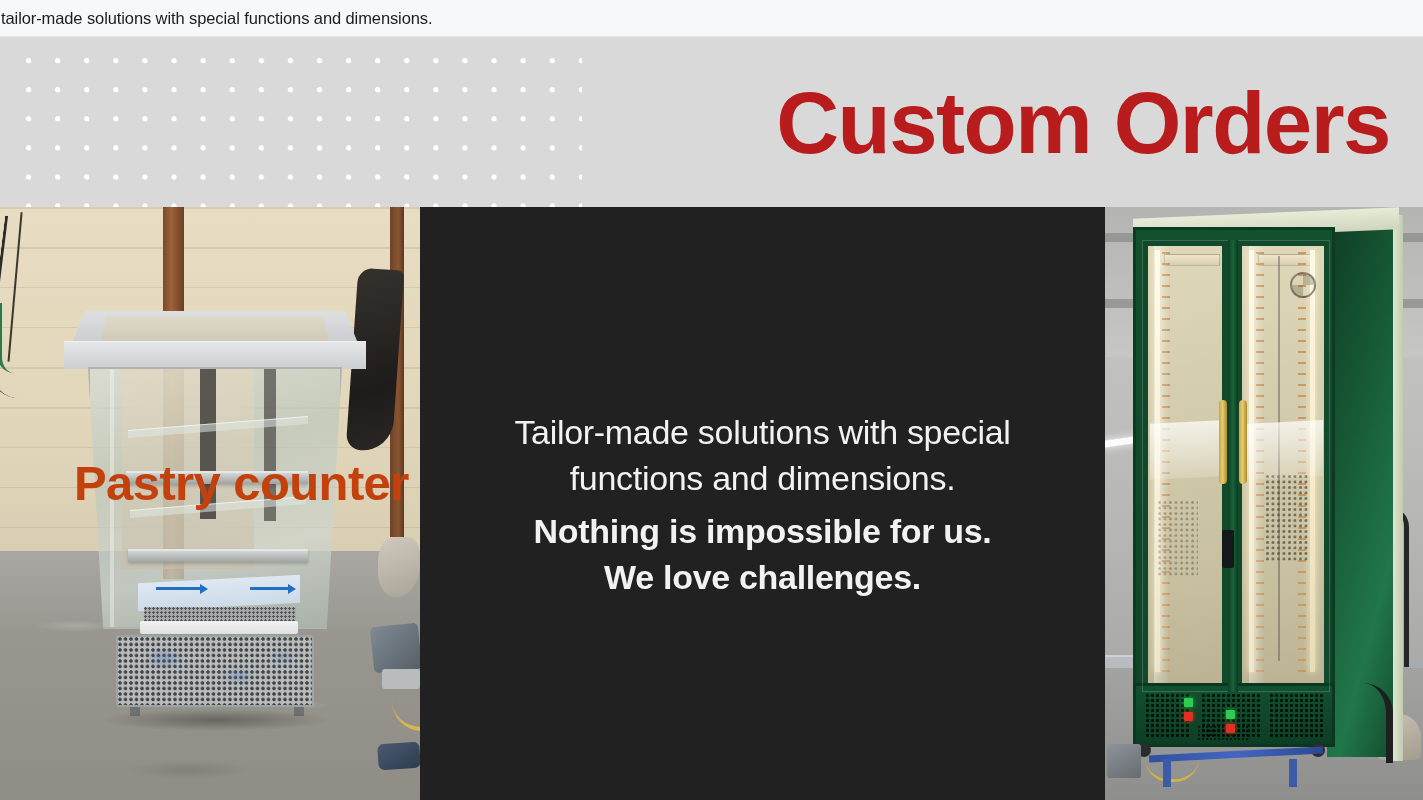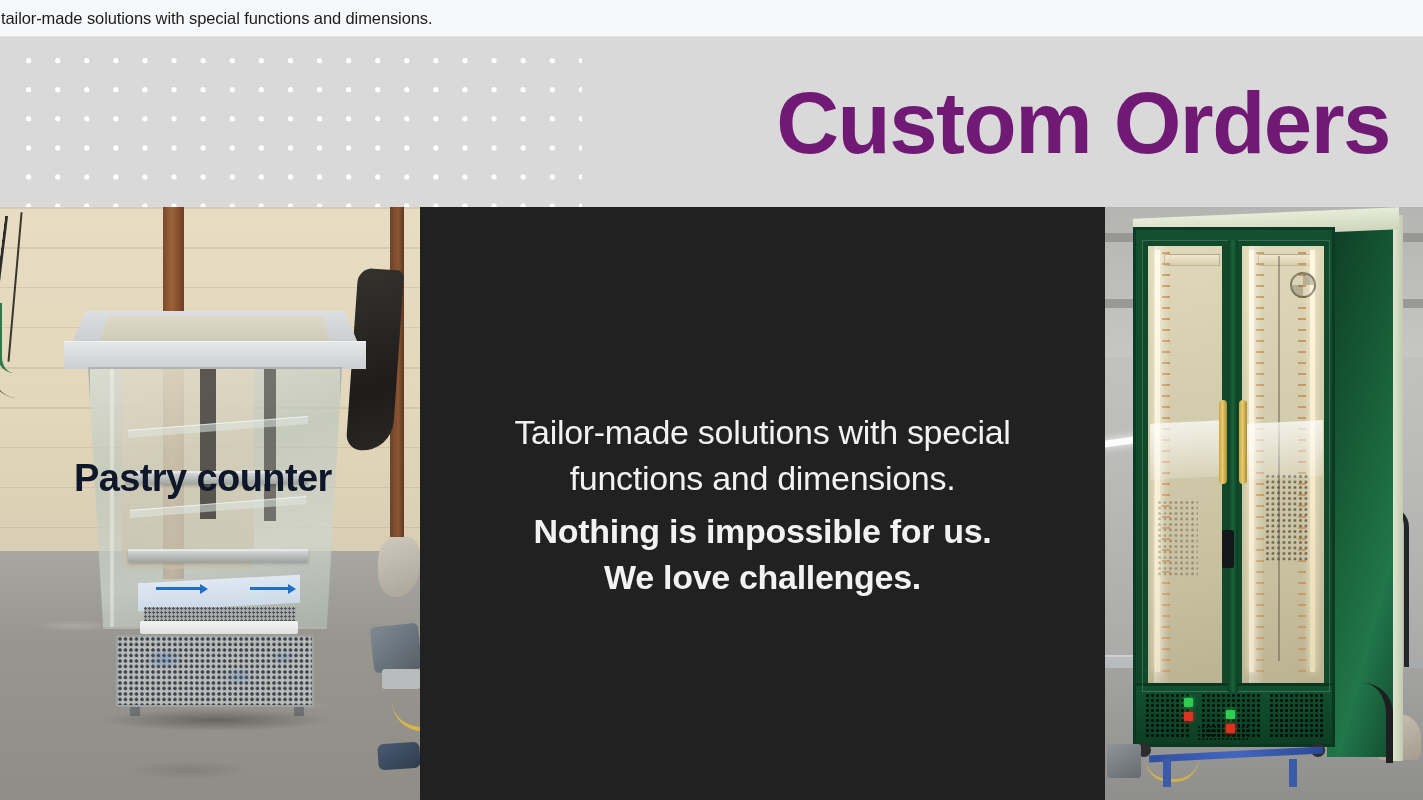--- a/index.html
+++ b/index.html
@@ -64,21 +64,21 @@
 
   .header-title {
     position: absolute;
     right: 33px;
     top: 50%;
     transform: translateY(-50%);
     font-family: "Liberation Sans", sans-serif;
     font-size: 87px;
     font-weight: bold;
     line-height: 1;
-    color: #701a75;
+    color: #b91c1c;
     letter-spacing: -1.5px;
     white-space: nowrap;
   }
 
   
   .body-row {
     position: absolute;
     left: 0; top: 207px;
     width: 1423px;
     height: 593px;
@@ -89,23 +89,23 @@
   .pane-left  { width: 420px; }
   .pane-mid   { width: 685px; background: #212121; }
   .pane-right { width: 318px; }
 
   .photo { position: absolute; inset: 0; overflow: hidden; }
 
   .pane-caption {
     position: absolute;
     font-family: "Liberation Sans", sans-serif;
     font-weight: bold;
-    font-size: 38px;
+    font-size: 49px;
     line-height: 1;
-    color: #0f172a;
+    color: #c2410c;
     letter-spacing: -0.6px;
     white-space: nowrap;
     z-index: 12;
   }
   .caption-left  { left: 74px;  top: 252px; }
 
   
   .mid-copy {
     position: absolute;
     left: 50%;

